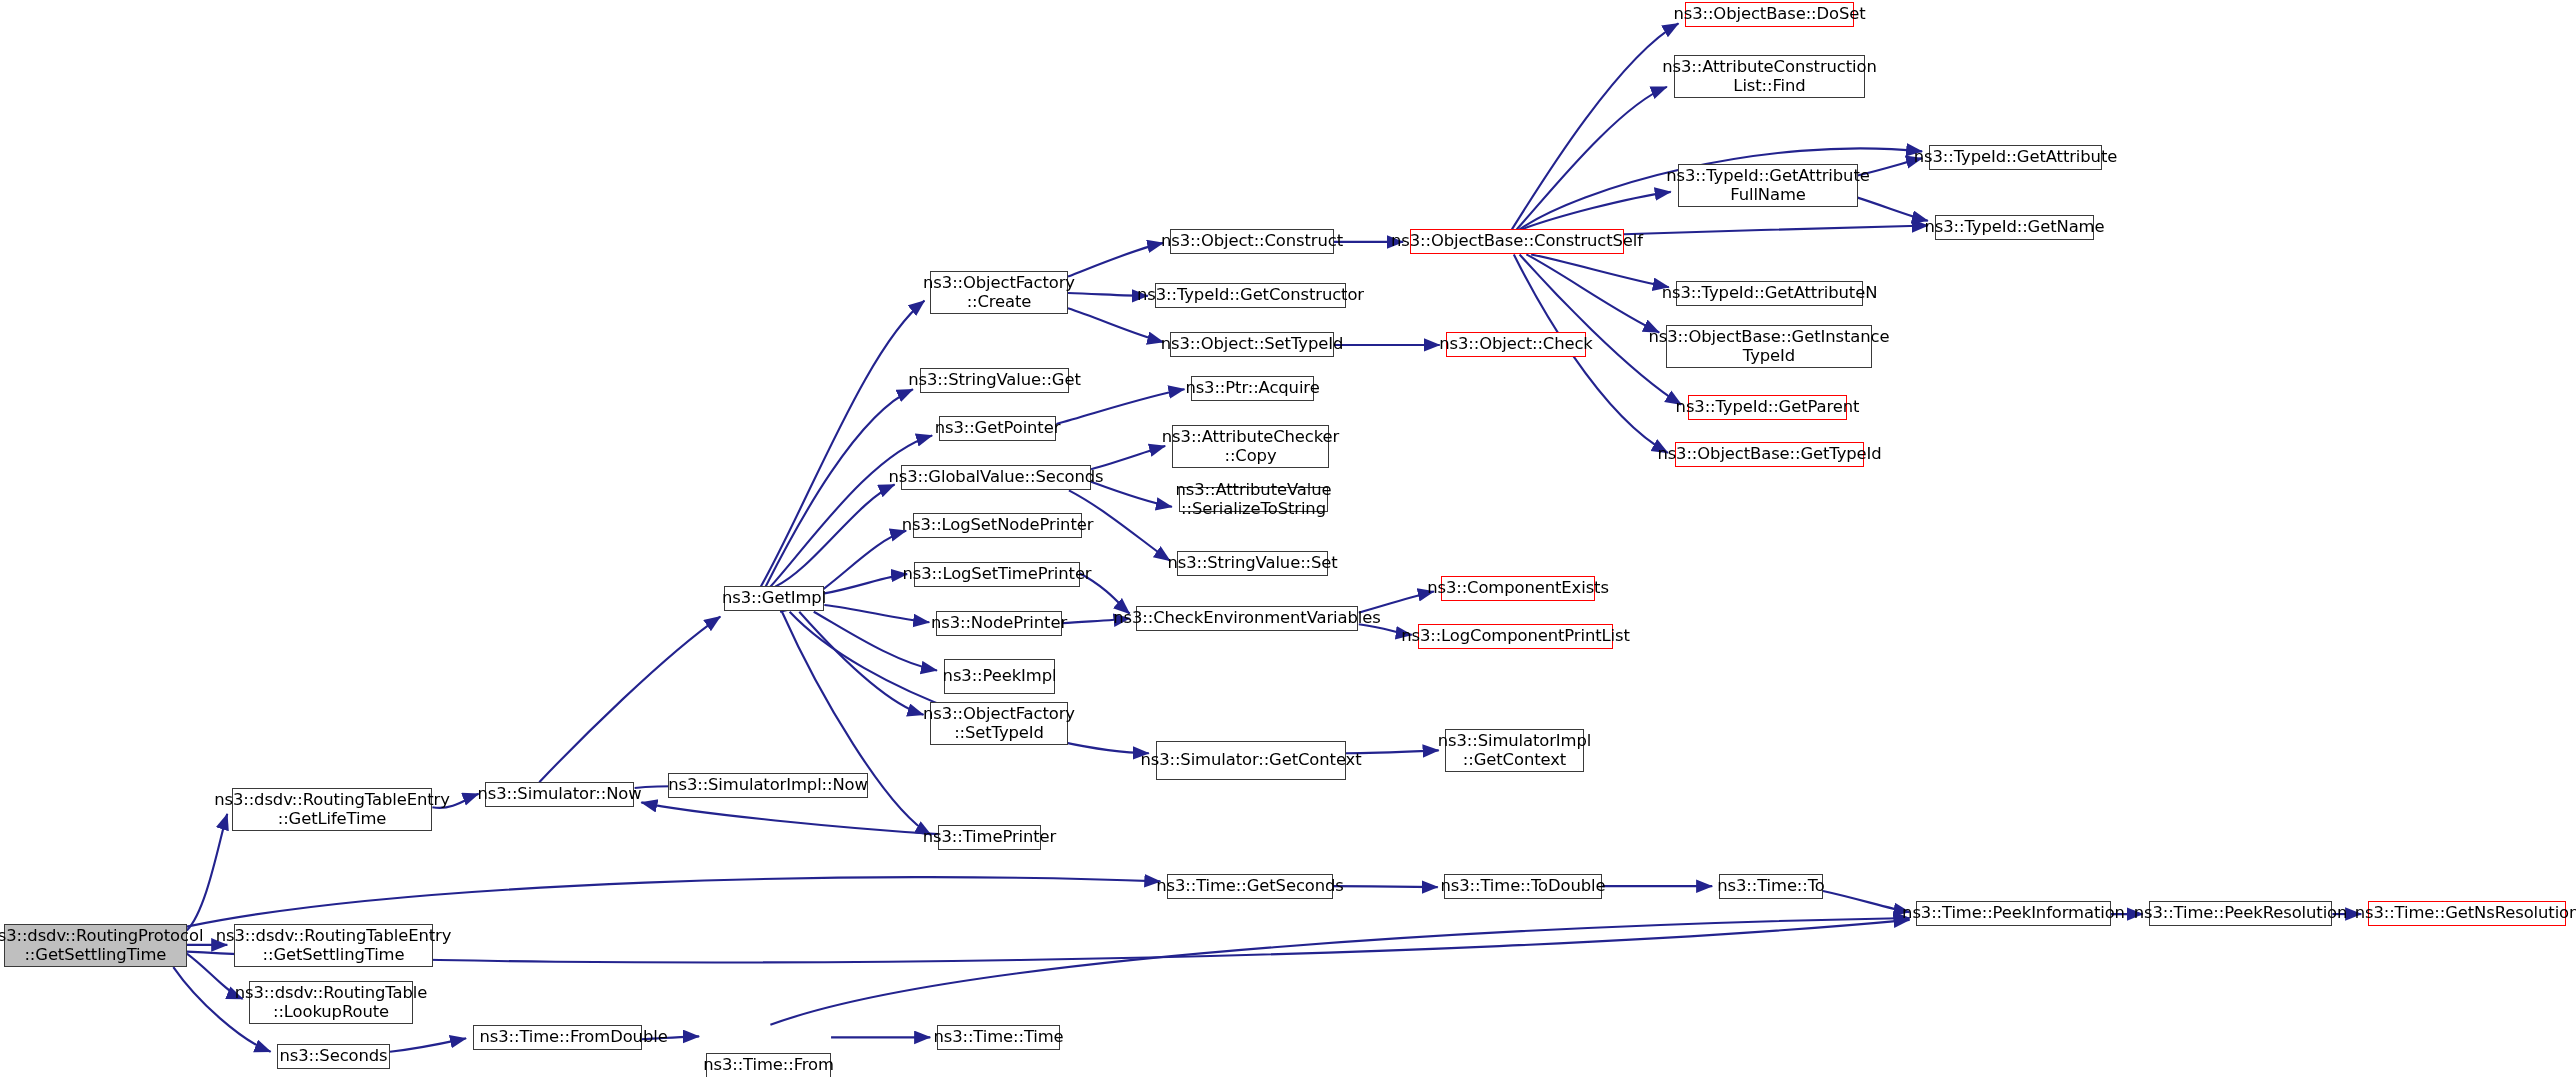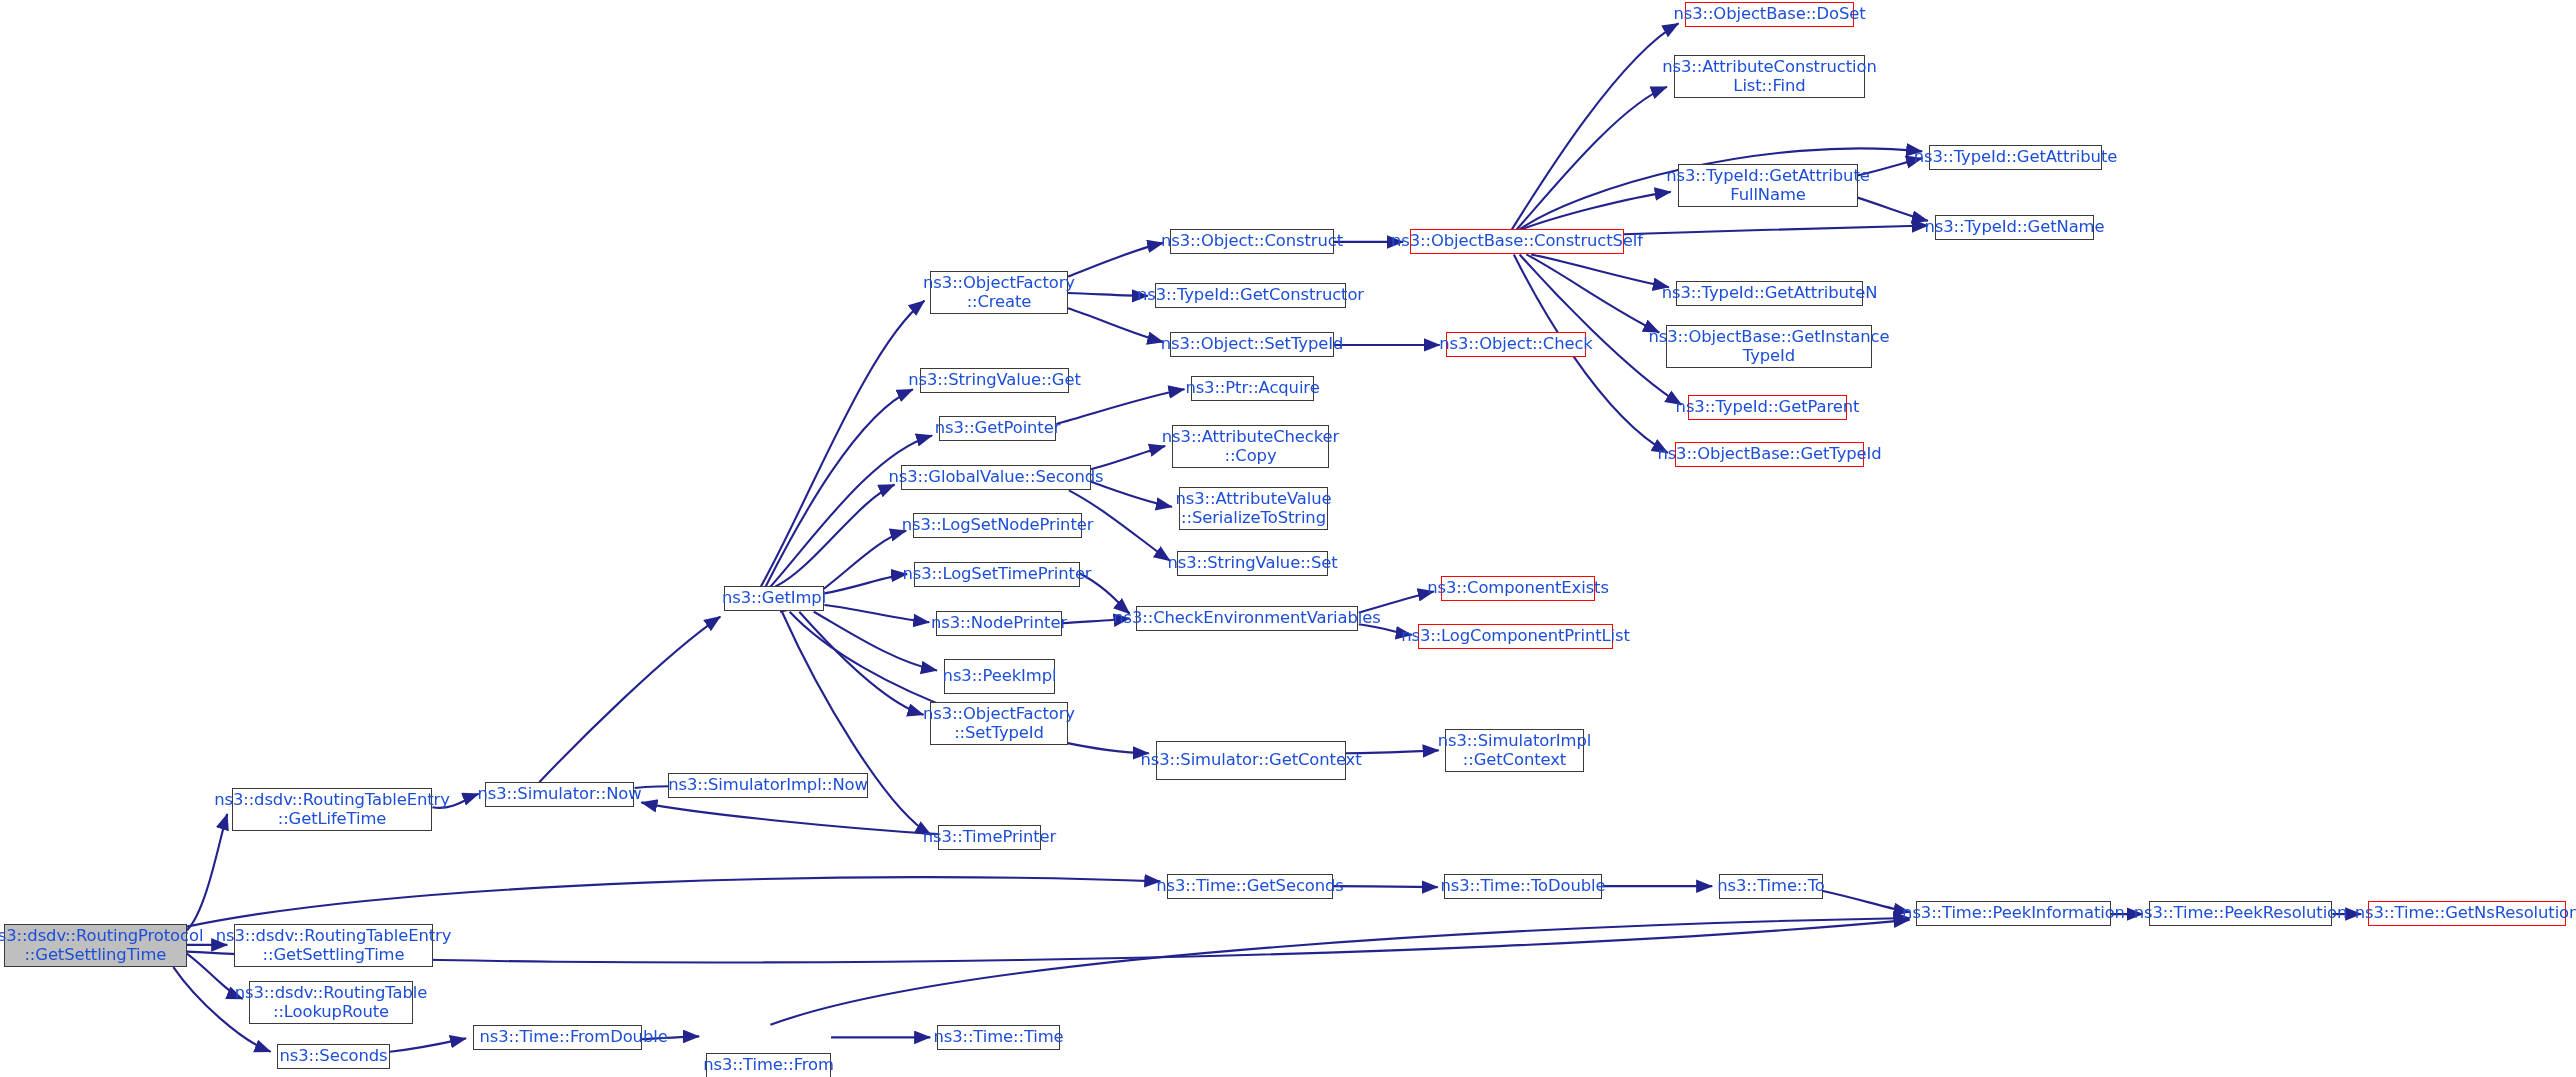--- a/index.html
+++ b/index.html
@@ -24,21 +24,21 @@
   }
   .node {
     position: absolute;
     box-sizing: border-box;
     display: flex;
     align-items: center;
     justify-content: center;
     text-align: center;
     background: #ffffff;
     border: 1.5px solid #3a3a3a;
-    color: #1d4ed8;
+    color: #000000;
     font-size: 16.4px;
     line-height: 1.12;
     letter-spacing: -0.1px;
     white-space: pre-line;
     padding: 0 3.9px;
     z-index: 5;
   }
   .node.red {
     border: 1.9px solid #ff0000;
   }
@@ -142,21 +142,21 @@
       <div class="node" style="left: 938px; top: 825px; width: 103px; height: 25px;">ns3::TimePrinter</div>
       <div class="node" style="left: 473px; top: 1025px; width: 169px; height: 25px; padding-left: 36px;">ns3::Time::FromDouble</div>
       <div class="node" style="left: 706px; top: 1025px; width: 125px; height: 25px; margin-top: 28px;">ns3::Time::From</div>
       <div class="node" style="left: 937px; top: 1025px; width: 123px; height: 25px;">ns3::Time::Time</div>
       <div class="node" style="left: 1170px; top: 229px; width: 164px; height: 25px;">ns3::Object::Construct</div>
       <div class="node" style="left: 1155px; top: 283px; width: 191px; height: 25px;">ns3::TypeId::GetConstructor</div>
       <div class="node" style="left: 1170px; top: 332px; width: 164px; height: 25px;">ns3::Object::SetTypeId</div>
       <div class="node" style="left: 1191px; top: 376px; width: 123px; height: 25px;">ns3::Ptr::Acquire</div>
       <div class="node" style="left: 1172px; top: 425px; width: 157px; height: 43px;">ns3::AttributeChecker
 ::Copy</div>
-      <div class="node" style="left: 1179px; top: 487px; width: 149px; height: 43px;">ns3::AttributeValue
+      <div class="node" style="left: 1179px; top: 487px; width: 149px; height: 25px;">ns3::AttributeValue
 ::SerializeToString</div>
       <div class="node" style="left: 1177px; top: 551px; width: 151px; height: 25px;">ns3::StringValue::Set</div>
       <div class="node" style="left: 1136px; top: 606px; width: 222px; height: 25px;">ns3::CheckEnvironmentVariables</div>
       <div class="node" style="left: 1156px; top: 741px; width: 190px; height: 39px;">ns3::Simulator::GetContext</div>
       <div class="node" style="left: 1167px; top: 874px; width: 166px; height: 25px;">ns3::Time::GetSeconds</div>
       <div class="node red" style="left: 1410px; top: 229px; width: 214px; height: 25px;">ns3::ObjectBase::ConstructSelf</div>
       <div class="node red" style="left: 1446px; top: 332px; width: 140px; height: 25px;">ns3::Object::Check</div>
       <div class="node red" style="left: 1441px; top: 576px; width: 154px; height: 25px;">ns3::ComponentExists</div>
       <div class="node red" style="left: 1418px; top: 624px; width: 195px; height: 25px;">ns3::LogComponentPrintList</div>
       <div class="node" style="left: 1445px; top: 729px; width: 139px; height: 43px;">ns3::SimulatorImpl

